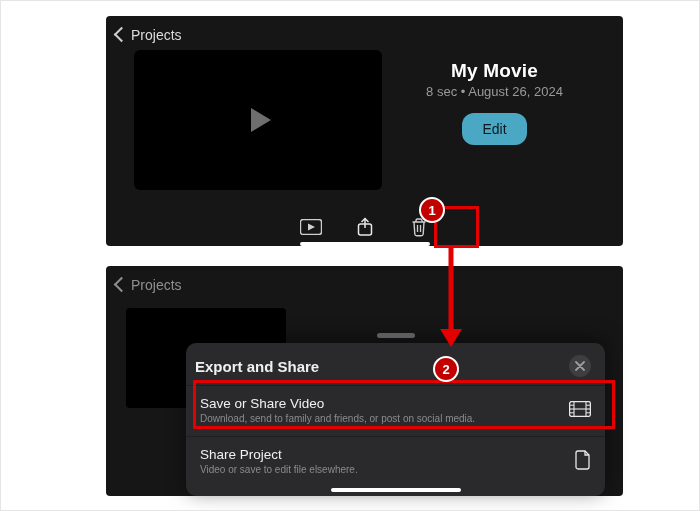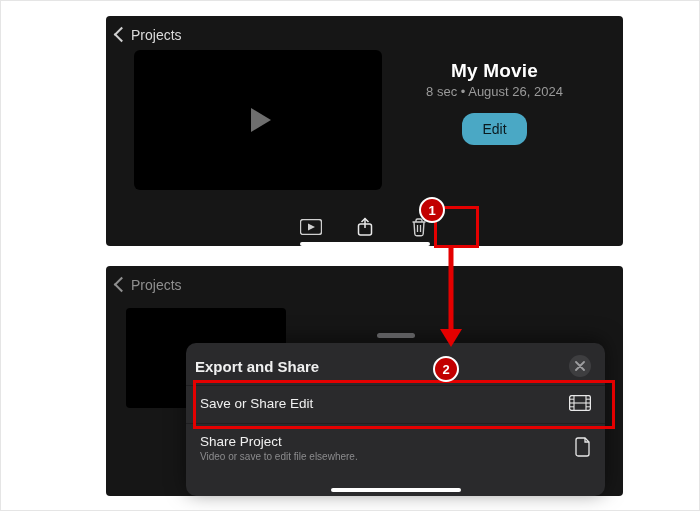--- a/index.html
+++ b/index.html
@@ -109,21 +109,22 @@
     <div class="grabber"></div>
     <div class="sheet-hdr">
       <div class="h">Export and Share</div>
       <div class="close">
         <svg width="10" height="10" viewBox="0 0 10 10">
               <path d="M1 1l8 8M9 1l-8 8" stroke="#9d9d9f" stroke-width="1.8" stroke-linecap="round"></path>
             </svg>
       </div>
     </div>
     <div class="row">
-      <div class="t">Save or Share Edit</div>
+      <div class="t">Save or Share Video</div>
+      <div class="s">Download, send to family and friends, or post on social media.</div>
       <span class="ic">
         <svg width="22" height="16" viewBox="0 0 22 16">
               <rect x="0.6" y="0.6" width="20.8" height="14.8" rx="2" fill="none" stroke="#e8e8e8" stroke-width="1.3"></rect>
               <line x1="5" y1="0.6" x2="5" y2="15.4" stroke="#e8e8e8" stroke-width="1.1"></line>
               <line x1="17" y1="0.6" x2="17" y2="15.4" stroke="#e8e8e8" stroke-width="1.1"></line>
               <line x1="0.6" y1="8" x2="21.4" y2="8" stroke="#e8e8e8" stroke-width="1.1"></line>
               <line x1="0.6" y1="4.2" x2="5" y2="4.2" stroke="#e8e8e8" stroke-width="1"></line>
               <line x1="0.6" y1="11.8" x2="5" y2="11.8" stroke="#e8e8e8" stroke-width="1"></line>
               <line x1="17" y1="4.2" x2="21.4" y2="4.2" stroke="#e8e8e8" stroke-width="1"></line>
               <line x1="17" y1="11.8" x2="21.4" y2="11.8" stroke="#e8e8e8" stroke-width="1"></line>

